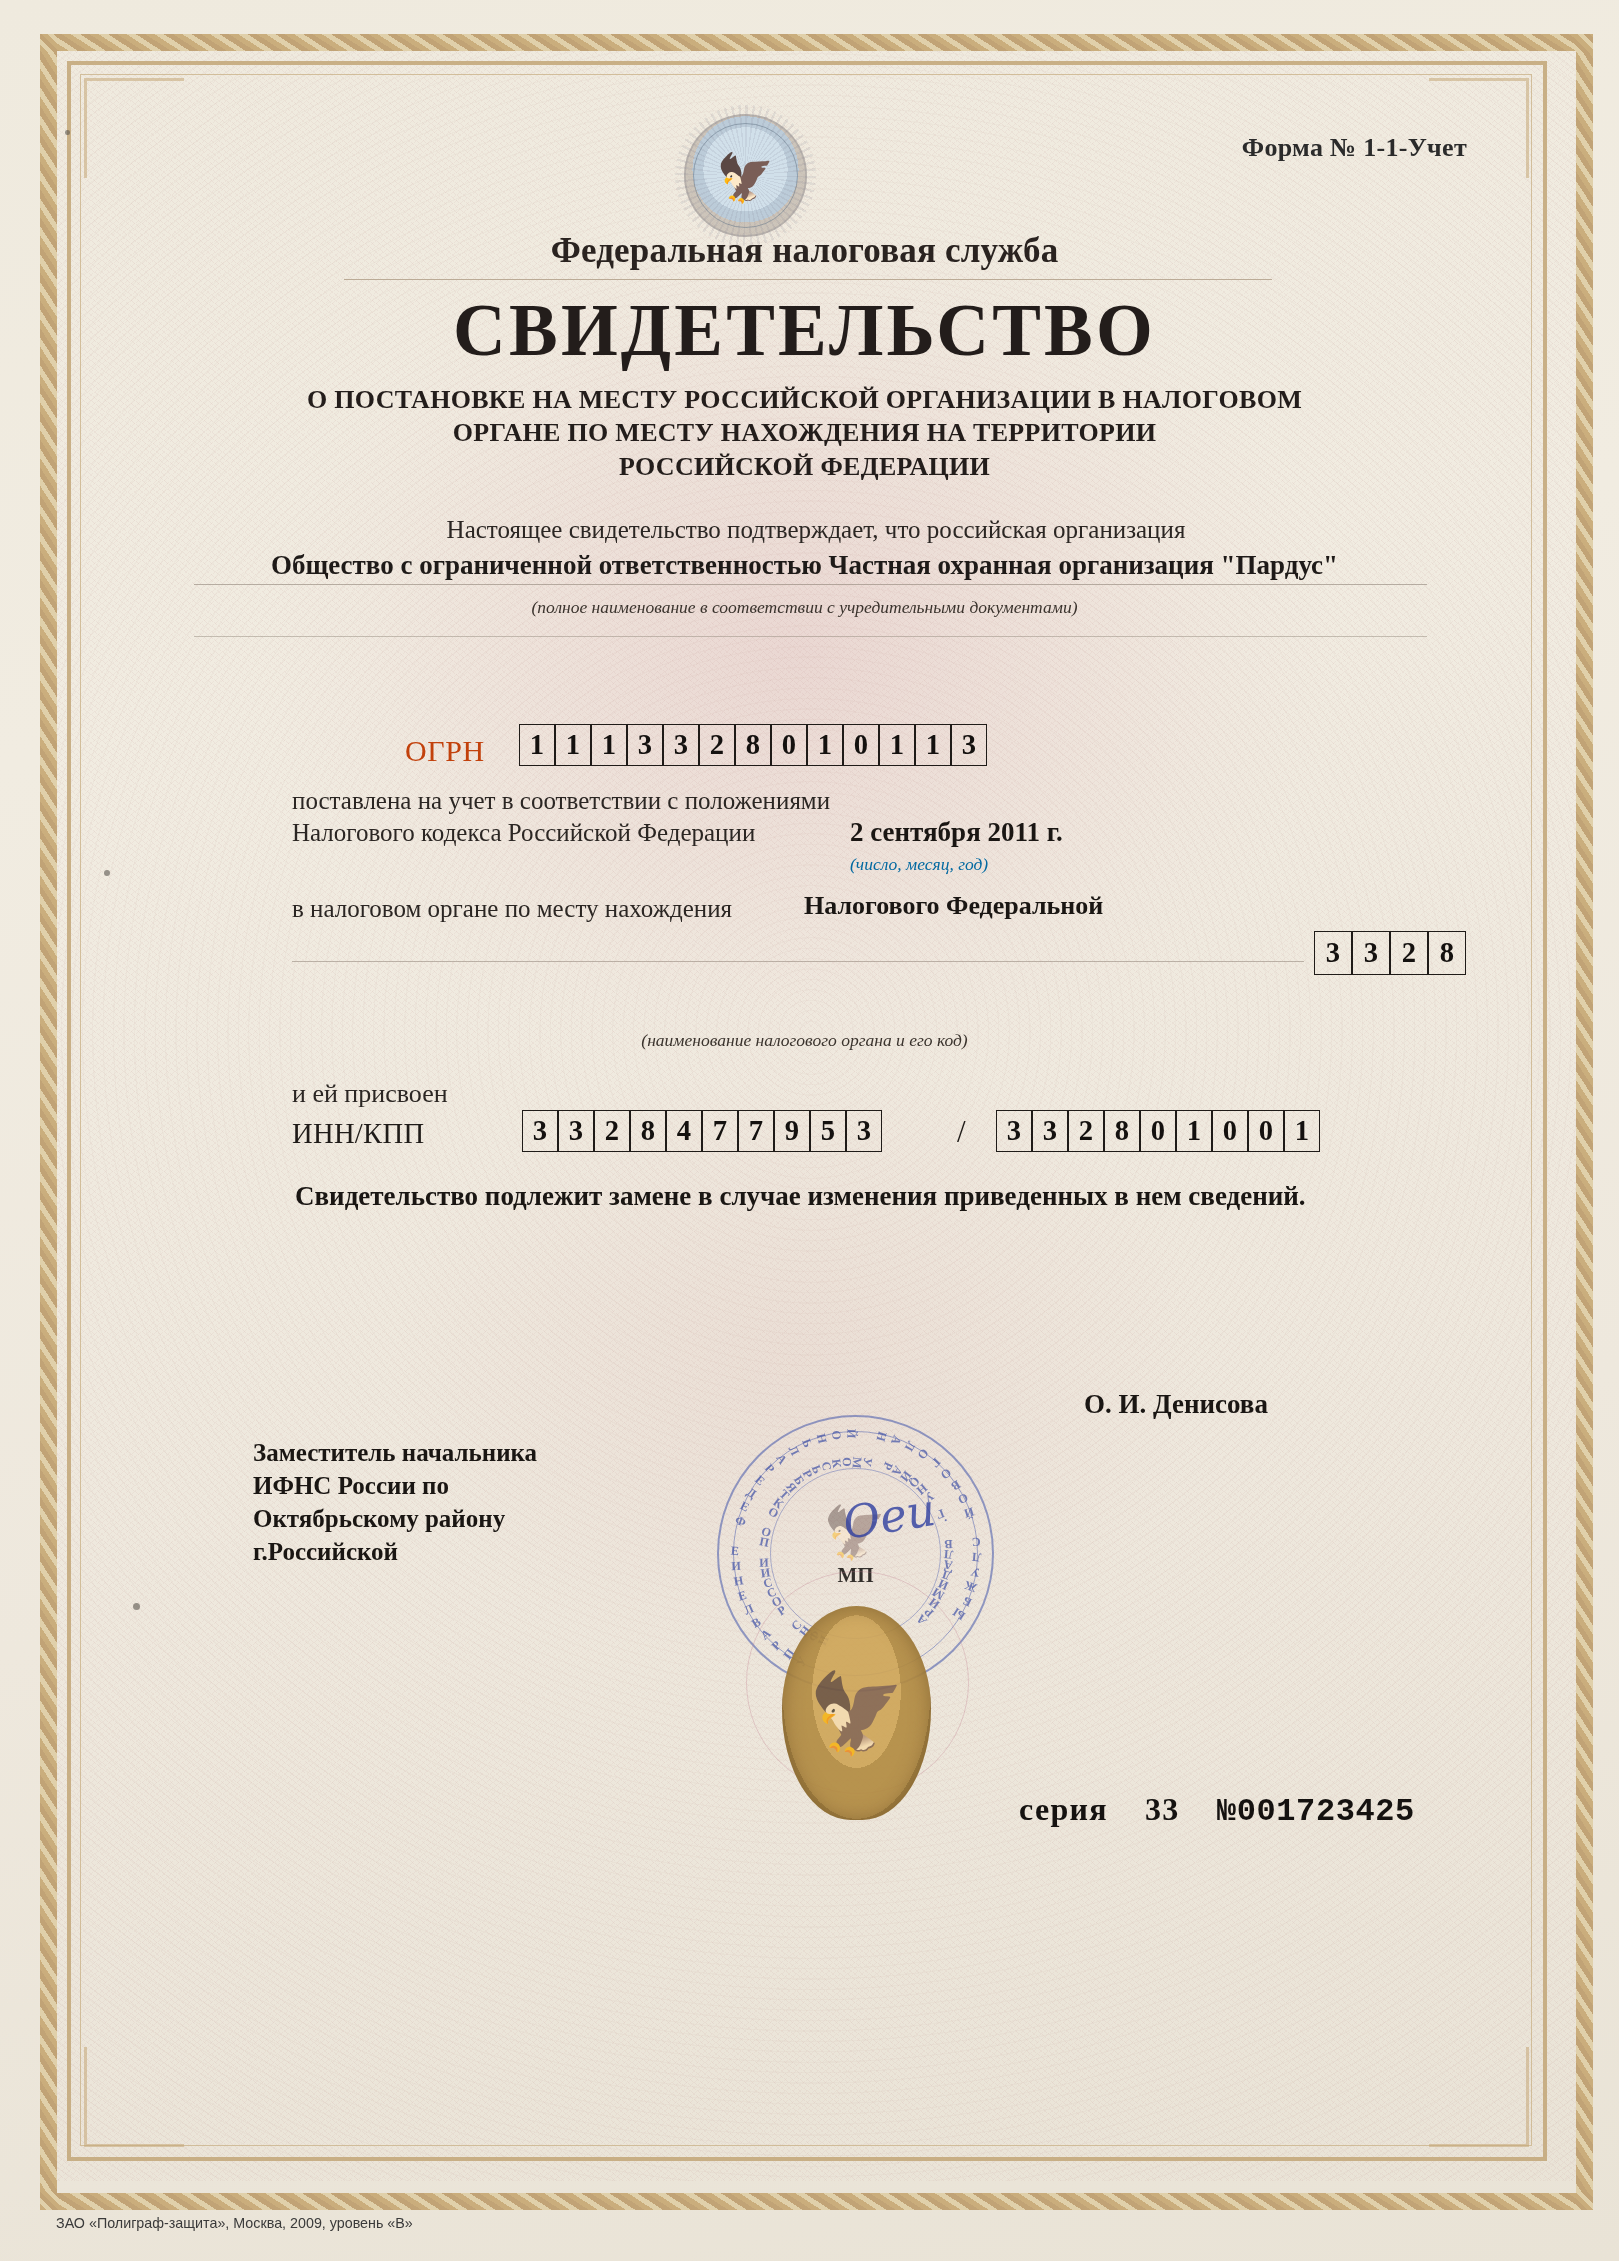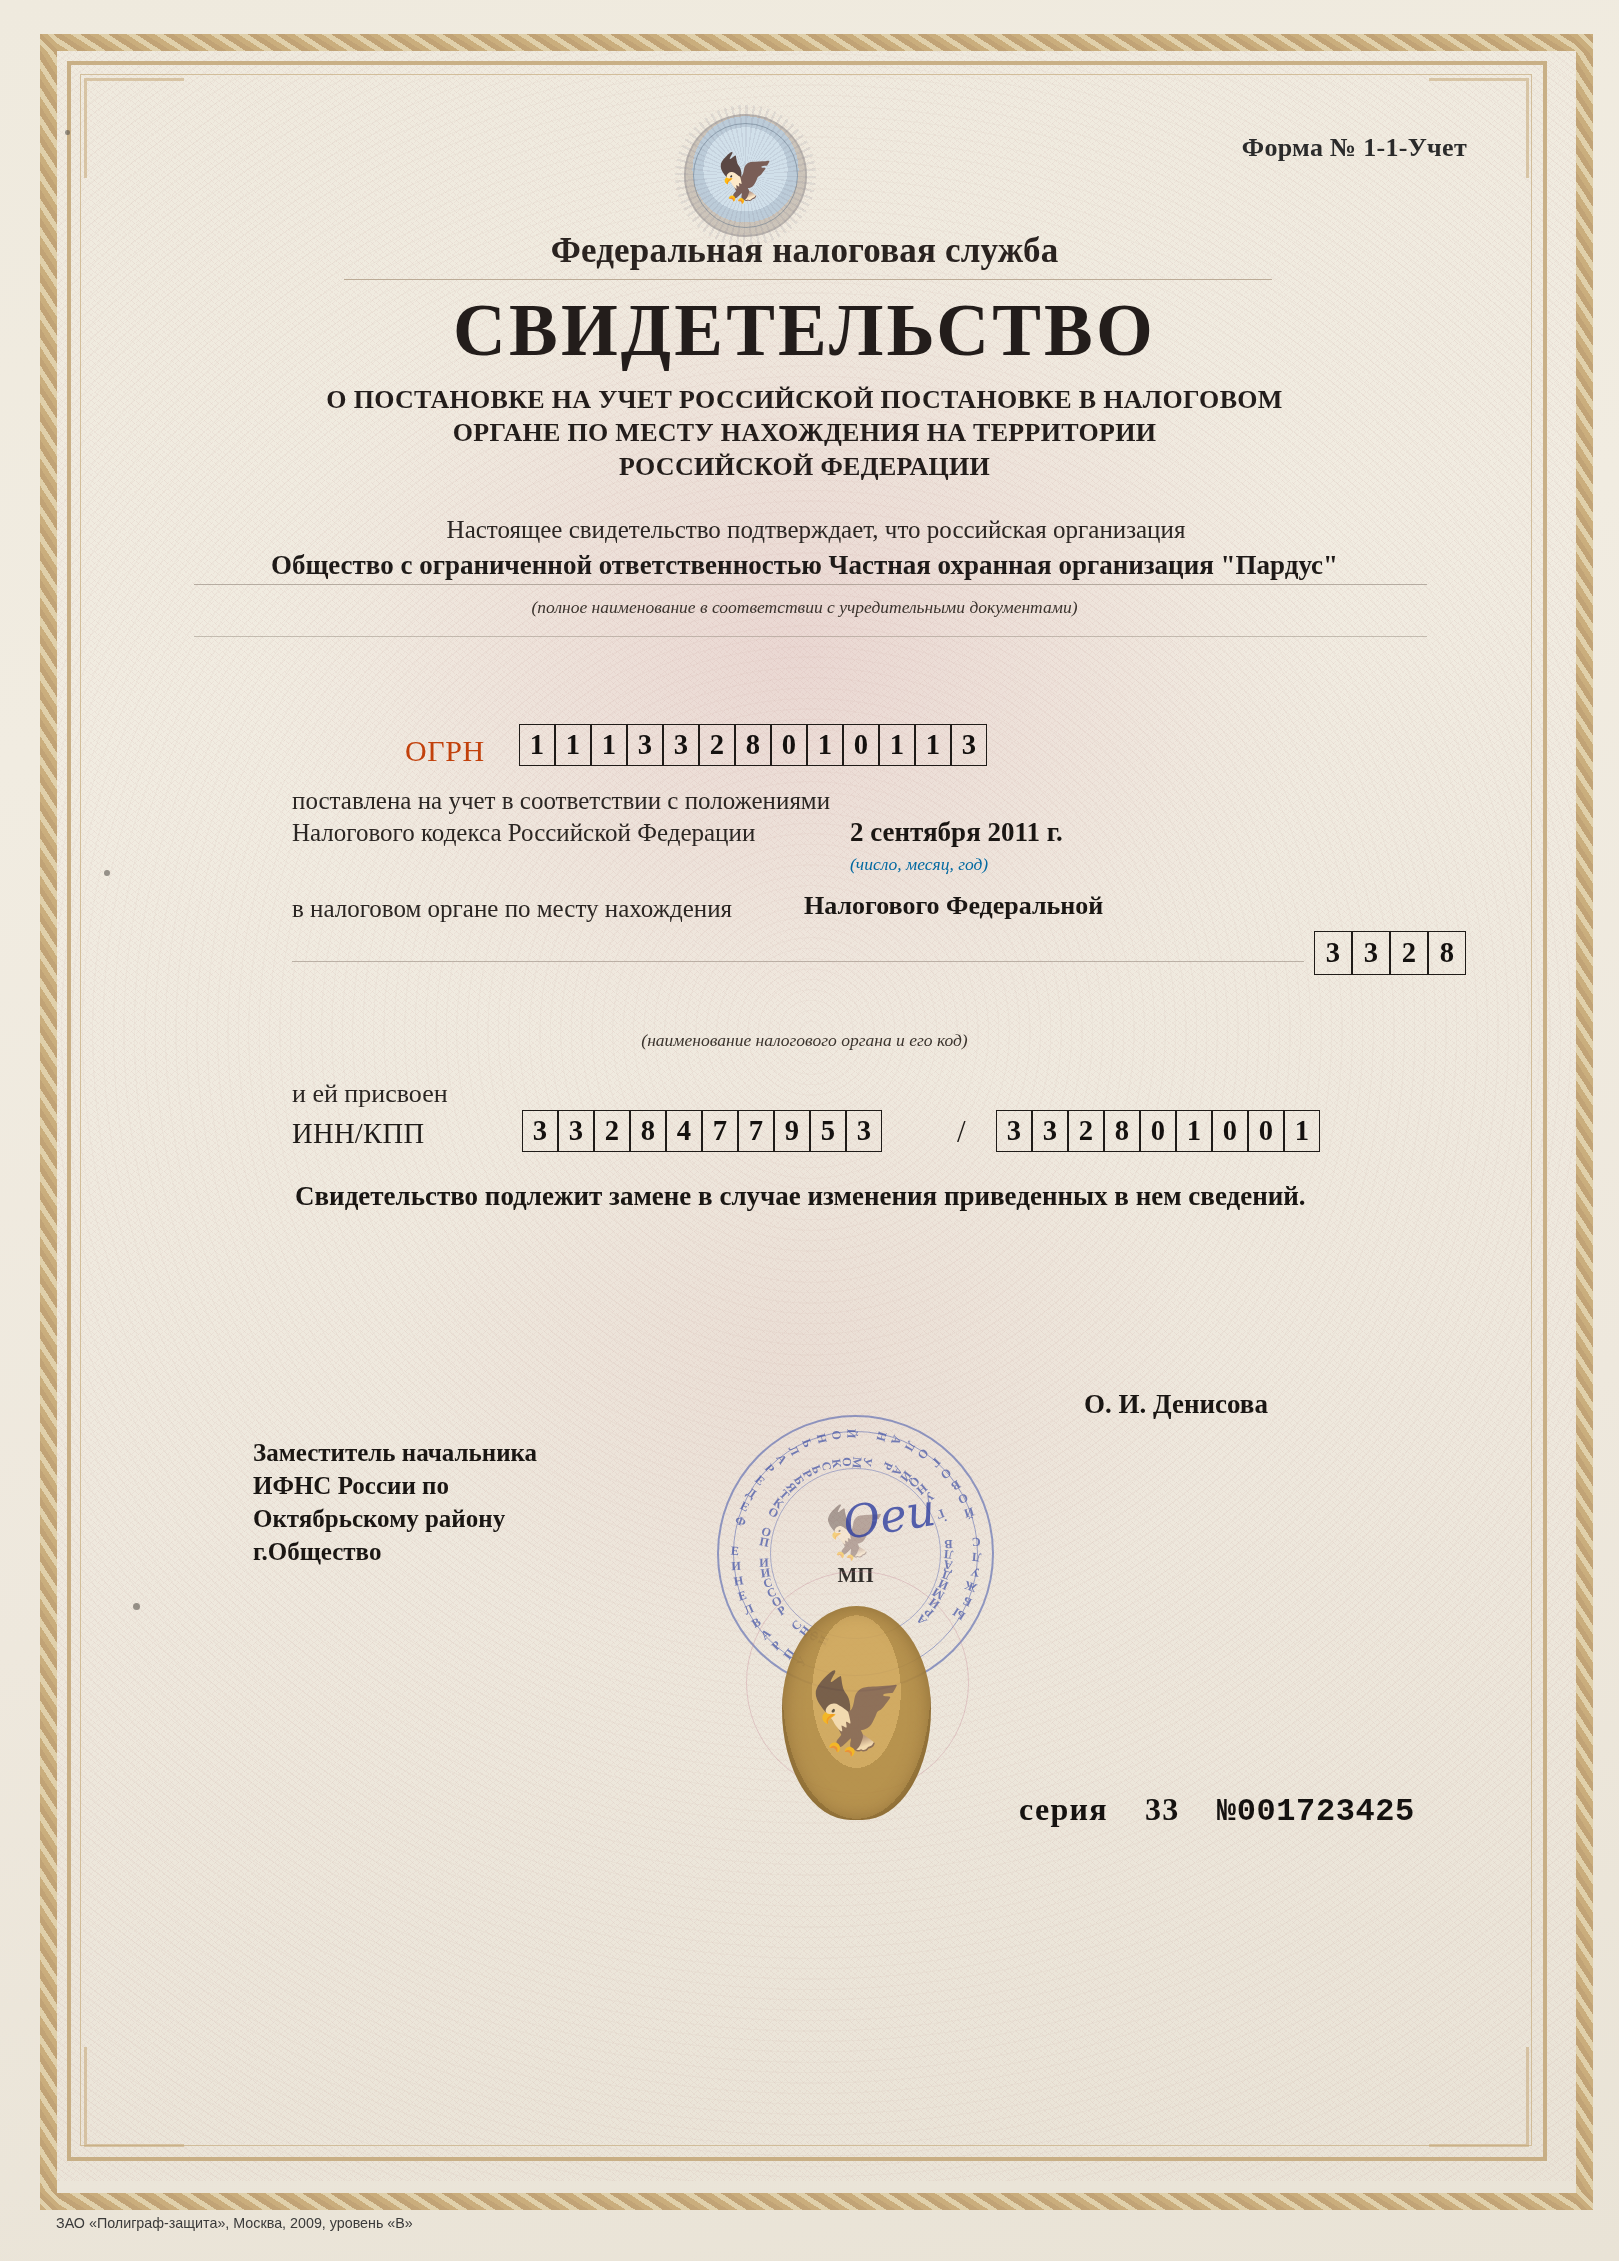--- a/index.html
+++ b/index.html
@@ -553,21 +553,21 @@
       <div class="ring"></div>
       <div class="eagle">🦅</div>
     </div>
 
     <div class="fns-title">Федеральная налоговая служба</div>
     <div class="rule-under-fns"></div>
 
     <div class="big-title">СВИДЕТЕЛЬСТВО</div>
 
     <div class="subtitle">
-      <div>О ПОСТАНОВКЕ НА УЧЕТ РОССИЙСКОЙ ПОСТАНОВКЕ В НАЛОГОВОМ</div>
+      <div>О ПОСТАНОВКЕ НА МЕСТУ РОССИЙСКОЙ ОРГАНИЗАЦИИ В НАЛОГОВОМ</div>
       <div>ОРГАНЕ  ПО МЕСТУ НАХОЖДЕНИЯ НА ТЕРРИТОРИИ</div>
       <div>РОССИЙСКОЙ ФЕДЕРАЦИИ</div>
     </div>
 
     <div class="confirm-line">Настоящее свидетельство подтверждает, что российская организация</div>
     <div class="org-name">Общество с ограниченной ответственностью Частная охранная организация "Пардус"</div>
     <div class="org-rule"></div>
     <div class="org-rule2"></div>
     <div class="caption cap-1">(полное наименование в соответствии с учредительными документами)</div>
 
@@ -631,21 +631,21 @@
         <div class="cell">1</div>
       </div>
 
     <div class="replace-note">Свидетельство подлежит замене в случае изменения приведенных в нем сведений.</div>
 
     <div class="signer-name">О. И. Денисова</div>
     <div class="signer-title">
       <div>Заместитель начальника</div>
       <div>ИФНС России по</div>
       <div>Октябрьскому району</div>
-      <div>г.Общество</div>
+      <div>г.Российской</div>
     </div>
 
     <div class="stamp">
       <div class="ring2"></div>
       <div class="ring3"></div>
       <div class="arc-text" id="stamp-arc-outer">
           <span style="transform: rotate(-150deg) translate(0px, -125px) rotate(90deg);">У</span>
           <span style="transform: rotate(-142.8deg) translate(0px, -125px) rotate(90deg);">П</span>
           <span style="transform: rotate(-135.6deg) translate(0px, -125px) rotate(90deg);">Р</span>
           <span style="transform: rotate(-128.4deg) translate(0px, -125px) rotate(90deg);">А</span>

